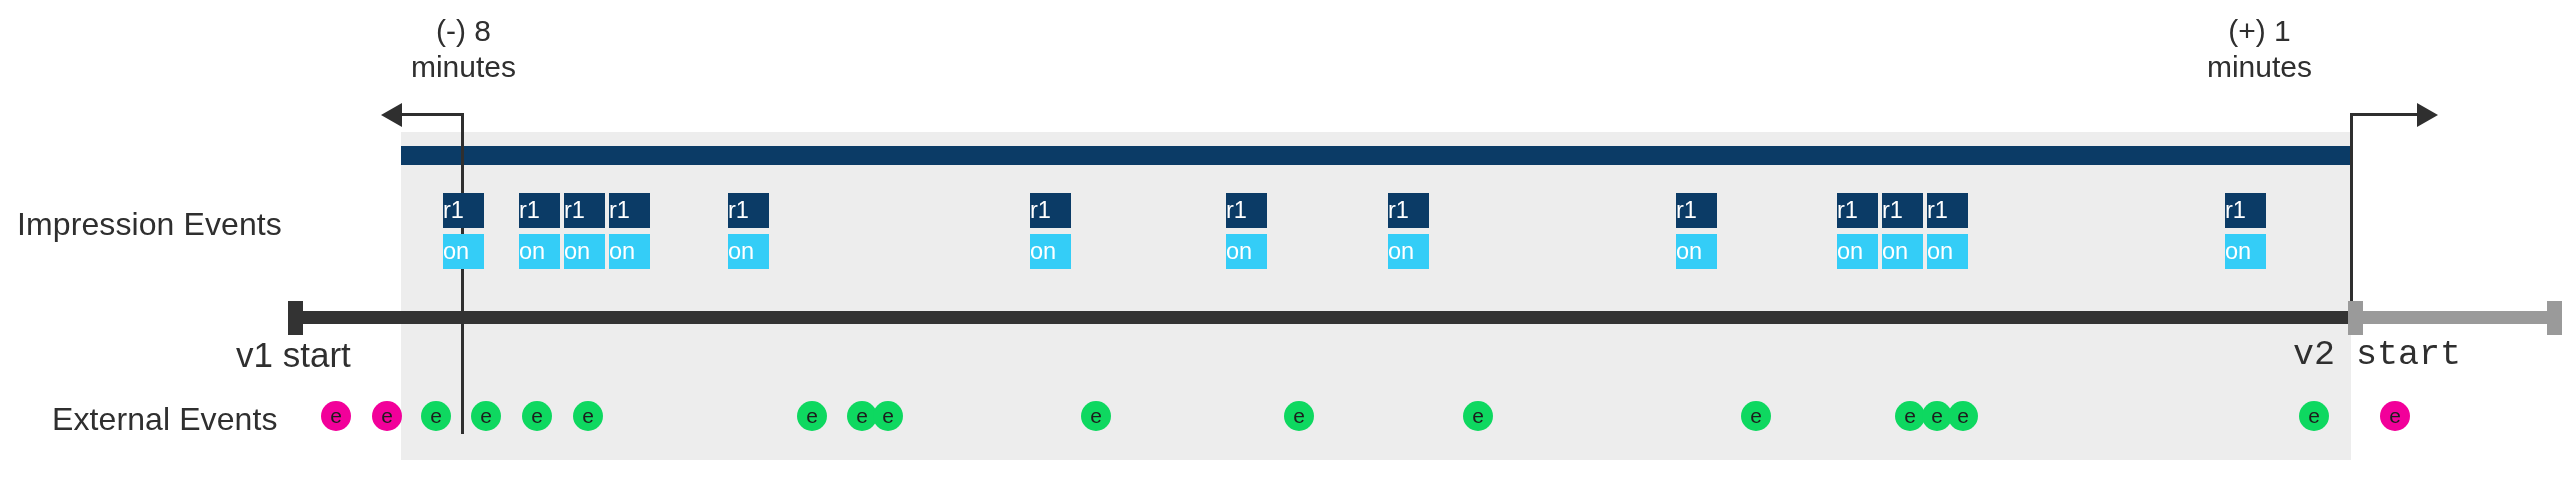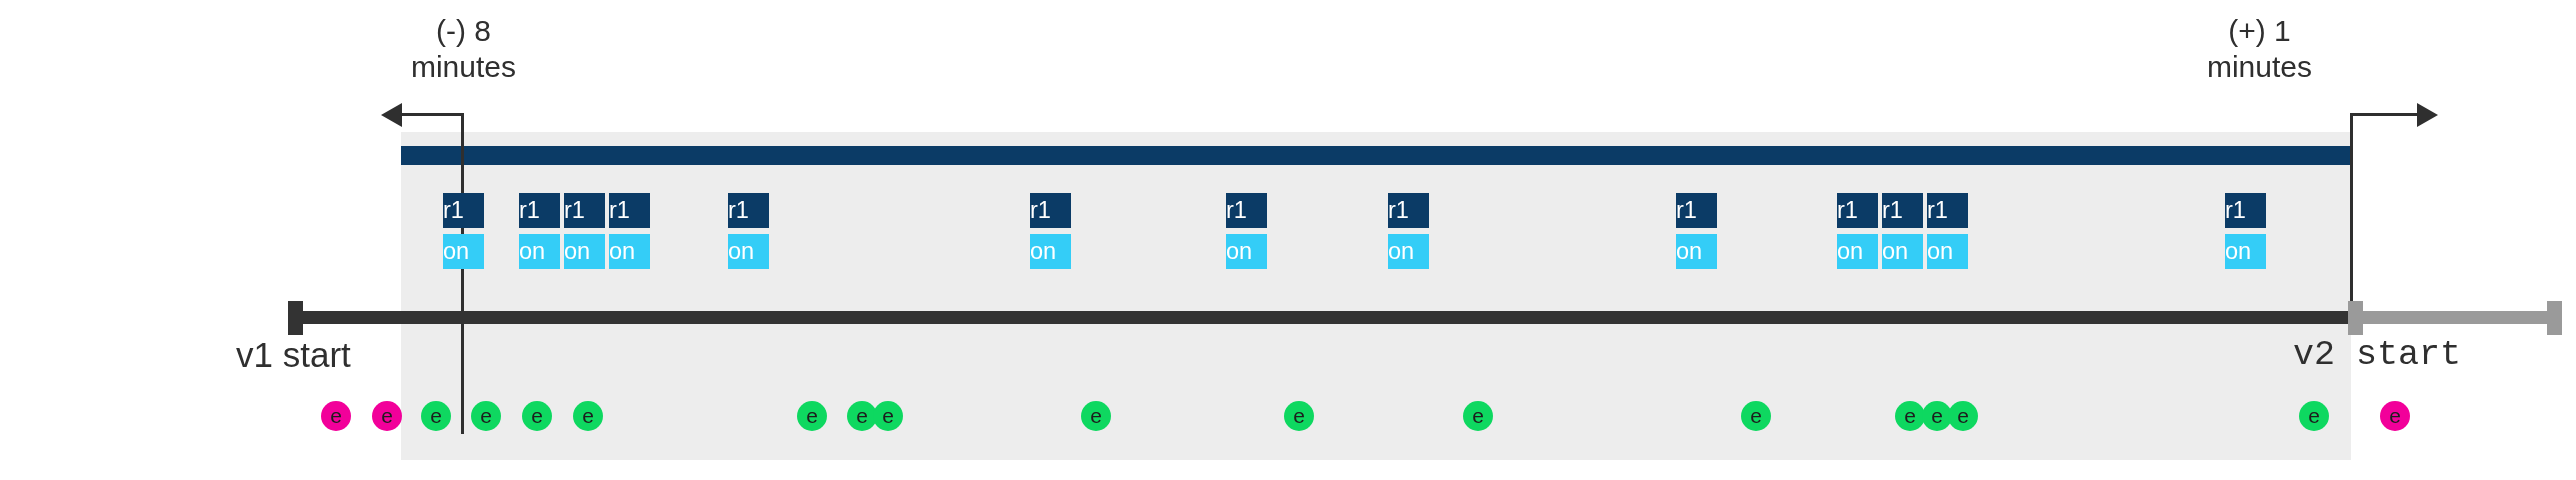--- a/index.html
+++ b/index.html
@@ -94,20 +94,22 @@
   .dot.magenta{background:#f2009a;}
 </style>
 </head>
 <body>
 
 <div class="stage">
 
   <div class="window-band"></div>
   <div class="version-bar"></div>
 
+  <div class="row-label" id="lbl-impression">Impression Events</div>
+  <div class="row-label" id="lbl-external">External Events</div>
 
   <div class="callout" id="callout-left">
     <div class="ctxt">(-) 8
 minutes</div>
   </div>
   <div class="lead-line" id="stem-left"></div>
   <div class="arrow-head" id="head-left"></div>
   <div class="lead-line" id="drop-left"></div>
 
   <div class="callout" id="callout-right">

